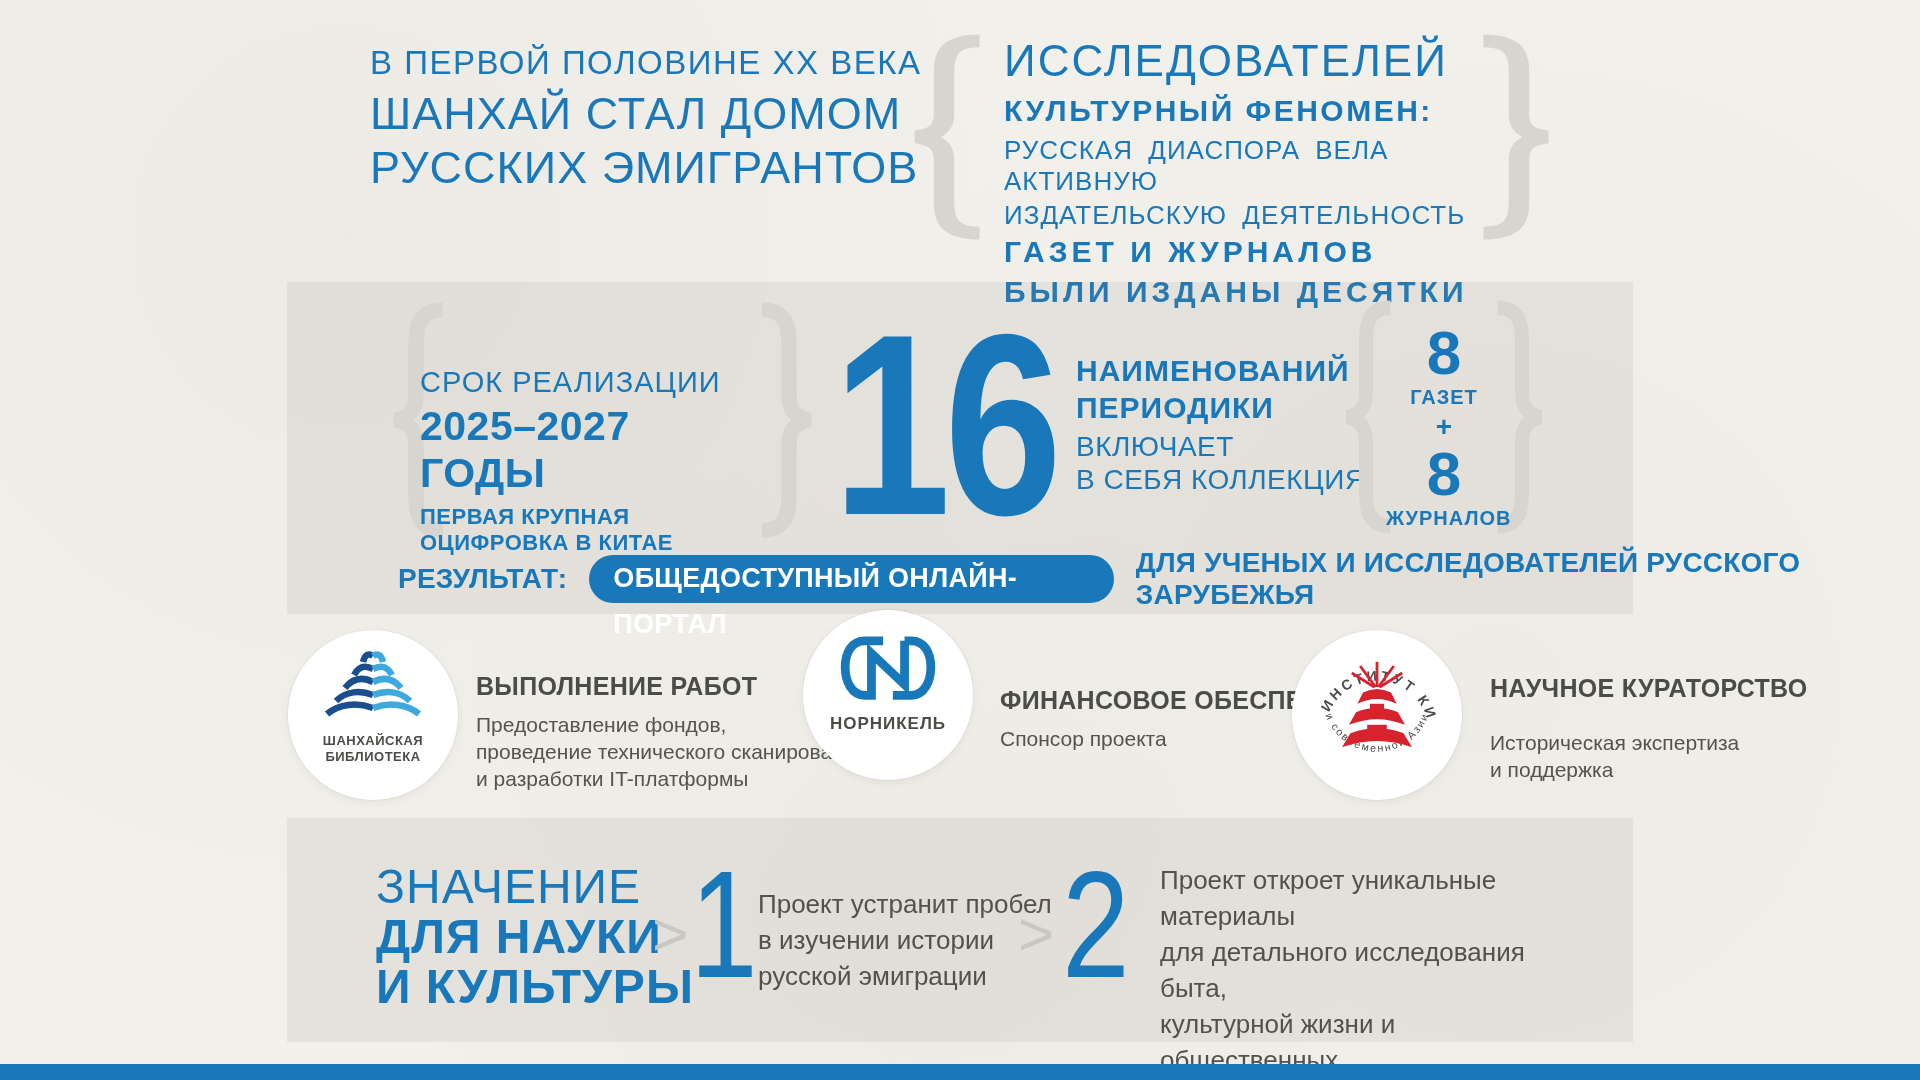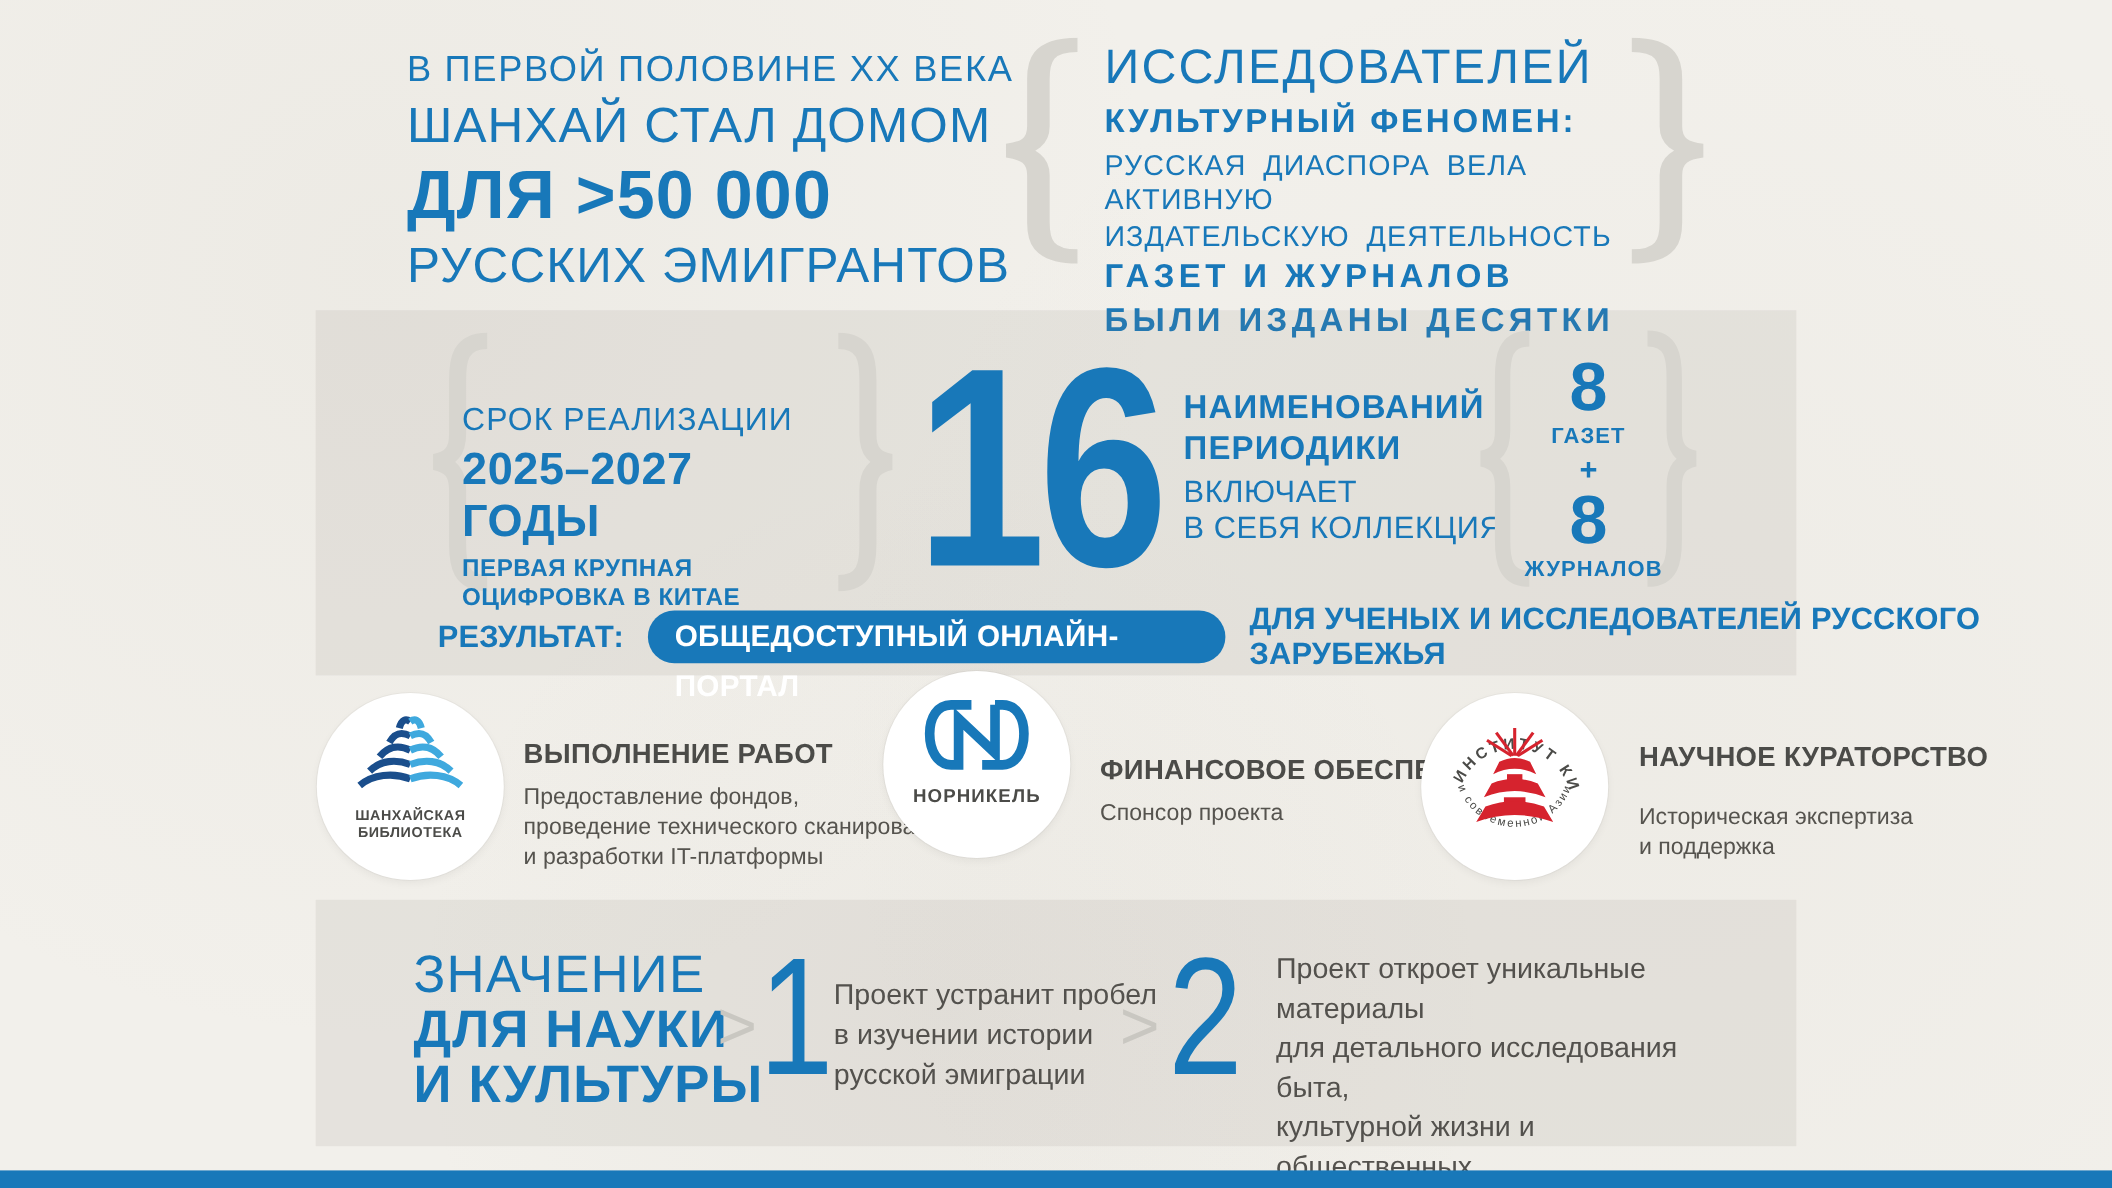--- a/index.html
+++ b/index.html
@@ -61,21 +61,20 @@
   .footer{position:absolute;left:0;bottom:0;width:1920px;height:16px;background:#1878b9;}
 </style>
 </head>
 <body>
 
 <div class="stage">
 
   <div class="abs" style="left:370px;top:44px;">
     <div class="il1">В ПЕРВОЙ ПОЛОВИНЕ XX ВЕКА</div>
     <div class="il2" style="margin-top:6px;">ШАНХАЙ СТАЛ ДОМОМ</div>
-    <div class="il3" style="margin-top:2px;">ДЛЯ &gt;50 000</div>
     <div class="il4" style="margin-top:2px;">РУССКИХ ЭМИГРАНТОВ</div>
   </div>
 
   <div class="abs brace" style="left:903px;top:34px;">
     <svg width="82" height="206" viewBox="0 0 60 240" preserveAspectRatio="none">
       <path d="M56,8 C32,8 30,26 30,44 L30,94 C30,110 24,117 10,120 C24,123 30,130 30,146 L30,196 C30,214 32,232 56,232" stroke="#d7d5cf" stroke-width="15" fill="none"></path>
     </svg>
   </div>
   <div class="abs brace flip" style="left:1478px;top:34px;">
     <svg width="82" height="206" viewBox="0 0 60 240" preserveAspectRatio="none">

